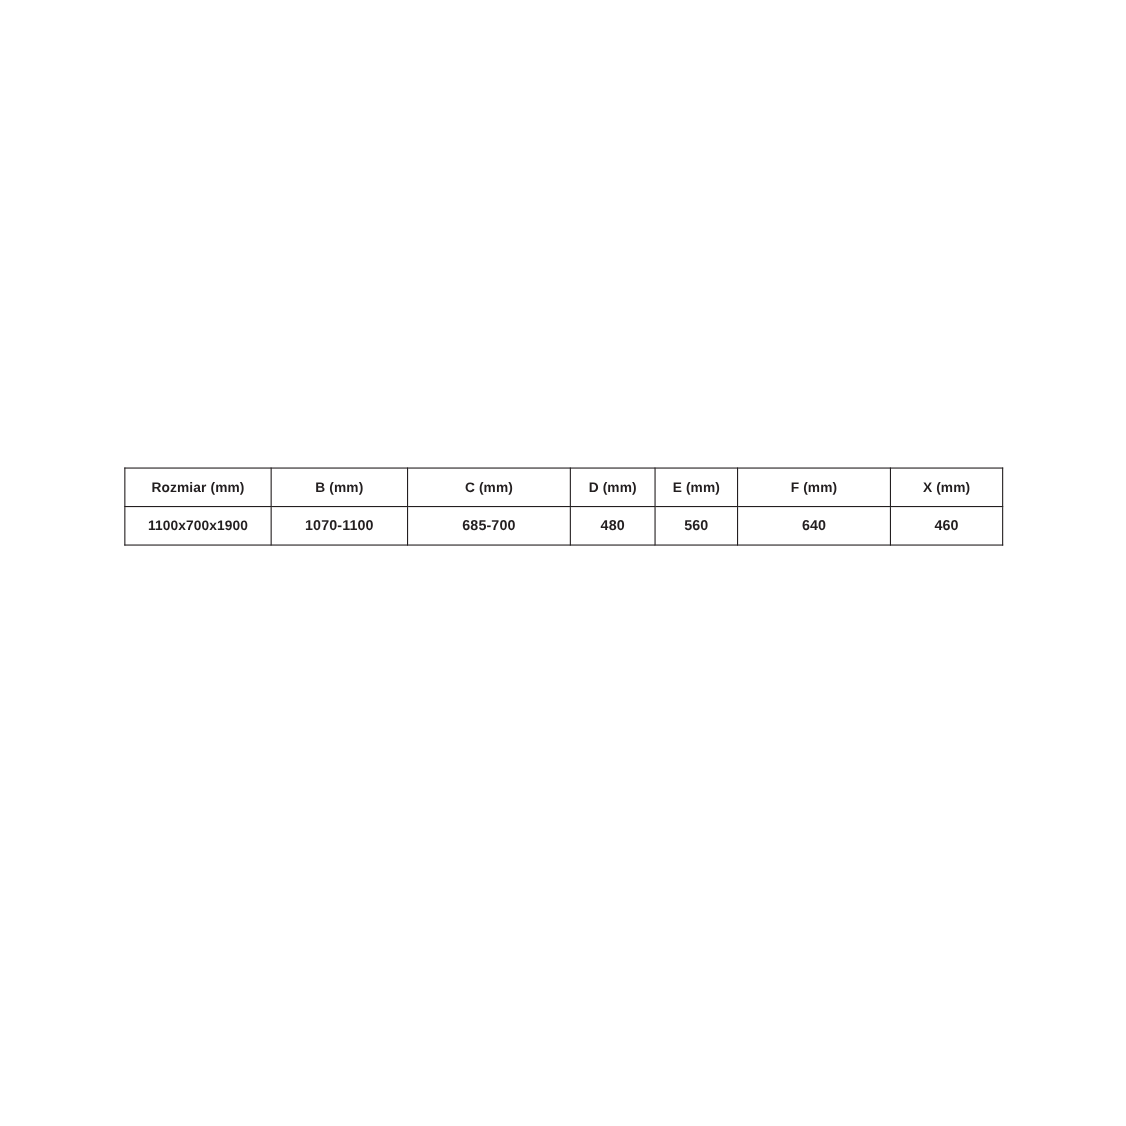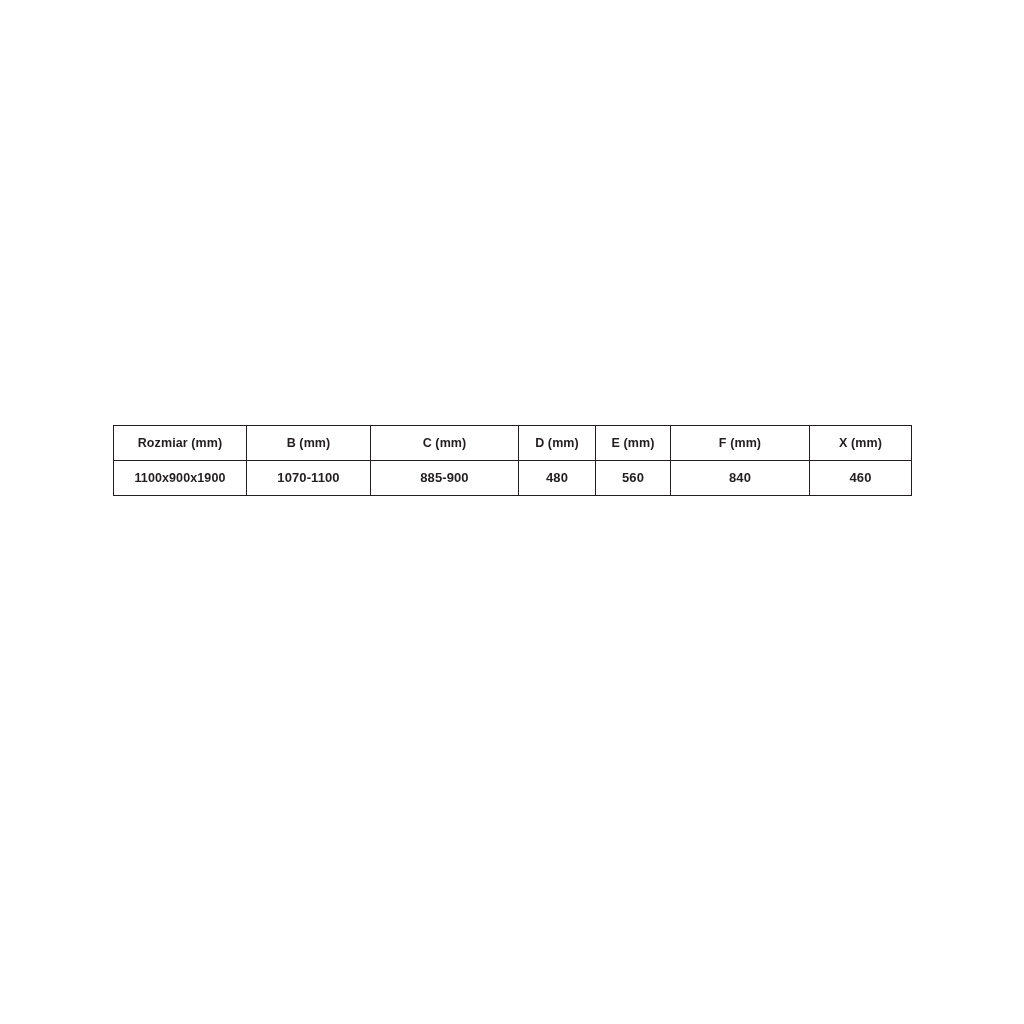--- a/index.html
+++ b/index.html
@@ -96,24 +96,24 @@
           <th>B (mm)</th>
           <th>C (mm)</th>
           <th>D (mm)</th>
           <th>E (mm)</th>
           <th>F (mm)</th>
           <th>X (mm)</th>
         </tr>
       </thead>
       <tbody>
         <tr>
-          <td class="size-cell">1100x900x1900</td>
+          <td class="size-cell">1100x700x1900</td>
           <td>1070-1100</td>
-          <td>885-900</td>
+          <td>685-700</td>
           <td>480</td>
           <td>560</td>
-          <td>840</td>
+          <td>640</td>
           <td>460</td>
         </tr>
       </tbody>
     </table>
   </div>
 </div>
 
 </body></html>

